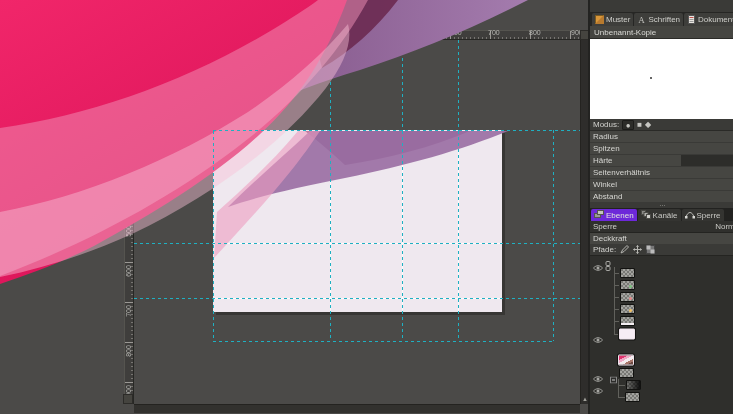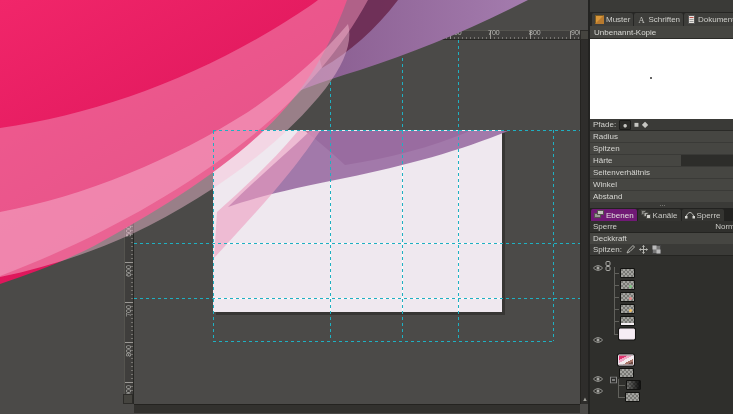--- a/index.html
+++ b/index.html
@@ -63,21 +63,21 @@
   #brush-sliders{position:absolute;left:0;top:131px;width:100%;}
   .srow{position:relative;height:11px;margin-bottom:1px;background:#2d2d2a;overflow:hidden;}
   .sfill{position:absolute;left:0;top:0;bottom:0;background:#464642;}
   .slabel{position:relative;font-size:8px;line-height:11px;padding-left:3px;color:#d6d6d2;}
   .dots-row{position:absolute;left:0;top:202px;width:100%;height:6px;text-align:center;
             font-size:8px;line-height:3px;color:#9a9a96;}
   .layer-tabs{position:absolute;left:0;top:208px;width:100%;height:13px;background:#222220;
               display:flex;align-items:flex-end;gap:1px;padding-left:1px;}
   .ltab{display:flex;align-items:center;gap:2px;height:12px;padding:0 3px;font-size:8px;
         background:#343431;border-radius:2px 2px 0 0;white-space:nowrap;color:#c8c8c4;}
-  .ltab.active{background:#701a75;color:#e2e2de;}
+  .ltab.active{background:#6d28d9;color:#e2e2de;}
   .mode-row{position:absolute;left:0;top:221px;width:100%;height:12px;background:#30302d;
             font-size:8px;line-height:12px;padding-left:3px;border-bottom:1px solid #242421;}
   .mode-val{position:absolute;right:-6px;top:0;line-height:12px;font-size:8px;color:#c8c8c4;}
   .opacity-row{position:absolute;left:0;top:233px;width:100%;height:11px;background:#2d2d2a;overflow:hidden;}
   .lock-row{position:absolute;left:0;top:244px;width:100%;height:12px;background:#3a3a37;
             display:flex;align-items:center;gap:4px;font-size:8px;padding-left:3px;
             border-bottom:1px solid #242421;}
   .lock-ic{display:inline-flex;width:9px;height:9px;}
   #layers-list{position:absolute;left:0;top:256px;width:100%;height:158px;background:#2f2f2c;}
   .lrow{position:relative;width:100%;}
@@ -193,21 +193,21 @@
             </svg>
           </span>
           <span>Dokumentenindex</span>
         </div>
       </div>
     <div class="brush-title">Unbenannt-Kopie</div>
     <div class="brush-preview">
       <div class="brush-dot"></div>
     </div>
     <div class="form-row">
-      <span>Pfade:</span>
+      <span>Modus:</span>
       <span class="shape sel">●</span>
       <span class="shape">■</span>
       <span class="shape">◆</span>
     </div>
     <div id="brush-sliders">
         <div class="srow">
           <div class="sfill" style="width: 100%;"></div>
           <div class="slabel">Radius</div>
         </div>
         <div class="srow">
@@ -259,21 +259,21 @@
       </div>
     <div class="mode-row">
       <span>Sperre</span>
       <span class="mode-val">Normal</span>
     </div>
     <div class="opacity-row">
       <div class="sfill" id="opacity-fill" style="width: 100%;"></div>
       <div class="slabel">Deckkraft</div>
     </div>
     <div class="lock-row">
-      <span>Spitzen:</span>
+      <span>Pfade:</span>
       <span id="lock-icons" style="display:inline-flex;gap:4px;">
           <span class="lock-ic">
             <svg width="9" height="9">
               <path d="M1,8 L2.5,5 L7,0.5 L8.5,2 L4,6.5 Z" fill="none" stroke="#b5b5b0"></path>
             </svg>
           </span>
           <span class="lock-ic">
             <svg width="9" height="9">
               <path d="M4.5,0.5 L4.5,8.5 M0.5,4.5 L8.5,4.5" stroke="#b5b5b0"></path>
               <path d="M4.5,0 l-1.5,2 h3 Z M4.5,9 l-1.5,-2 h3 Z M0,4.5 l2,-1.5 v3 Z M9,4.5 l-2,-1.5 v3 Z" fill="#b5b5b0"></path>

